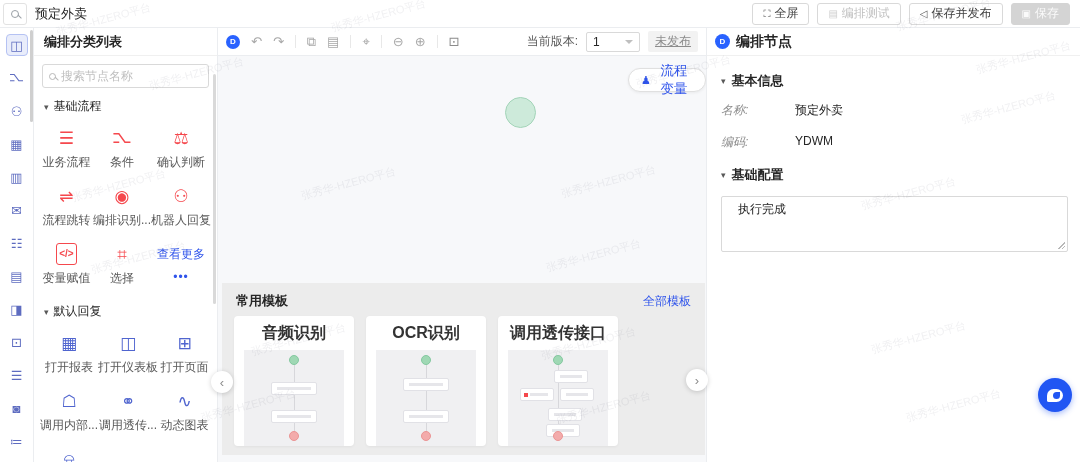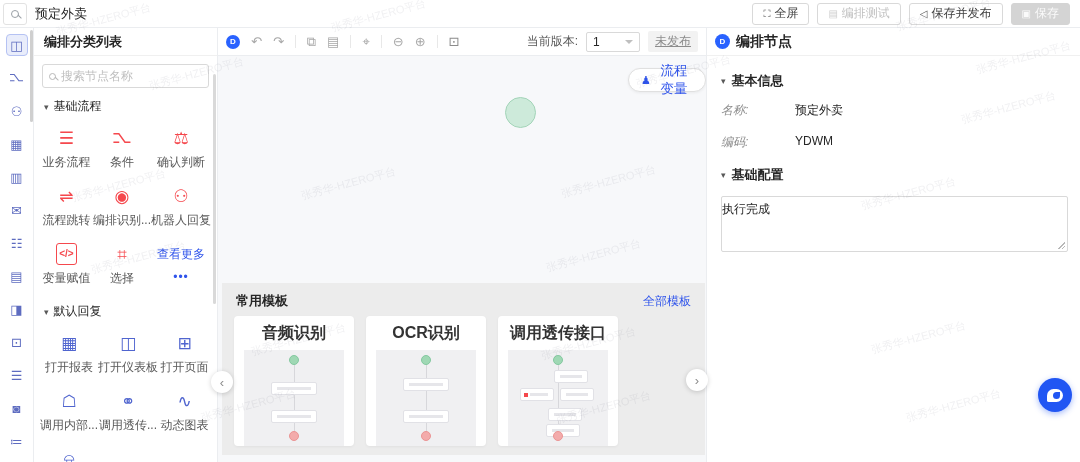--- a/index.html
+++ b/index.html
@@ -112,21 +112,21 @@
   .inspector-title { font-size:14px; font-weight:bold; }
   .inspector-body { padding:4px 12px 0 14px; }
   .section-head { display:flex; align-items:center; gap:6px; margin:12px 0 12px 0; font-size:13px; font-weight:bold; cursor:pointer; }
   .field-row { display:flex; margin-bottom:15px; }
   .field-label { width:74px; color:#8c8c8c; flex:none; display:flex; align-items:flex-start; gap:3px;font-style:italic; }
   .field-value { color:#262626; }
   .help-circle { width:12px; height:12px; border:1px solid #bfbfbf; border-radius:50%; color:#bfbfbf;
                  font-size:8px; display:inline-flex; align-items:center; justify-content:center; margin-top:1px; }
   .ta-wrap { position:relative; flex:1; }
   .ta-wrap textarea { width:100%; height:56px; border:1px solid #d9d9d9; border-radius:2px; resize:none;
-                      font-family:inherit; font-size:12px; color:#262626; padding:4px 0; outline:none; display:block; }
+                      font-family:inherit; font-size:12px; color:#262626; padding:4px 16px; outline:none; display:block; }
   .grip { position:absolute; right:3px; bottom:3px; width:8px; height:8px; pointer-events:none;
           background:linear-gradient(135deg, transparent 0 55%, #b8b8b8 55% 63%, transparent 63% 78%, #b8b8b8 78% 86%, transparent 86%); }
 
   
   .chat-fab { position:absolute; left:1038px; top:378px; width:34px; height:34px; border-radius:50%;
               background:#2156f3; z-index:20; display:flex; align-items:center; justify-content:center; cursor:pointer;
               box-shadow:0 2px 6px rgba(33,86,243,.4); }
   .chat-bubble { position:relative; width:16px; height:13px; background:#fff; border-radius:7px 7px 7px 2px; }
   .chat-bubble::after { content:''; position:absolute; right:3px; top:3px; width:7px; height:7px;
                         background:#2156f3; border-radius:50% 0 50% 50%; }

